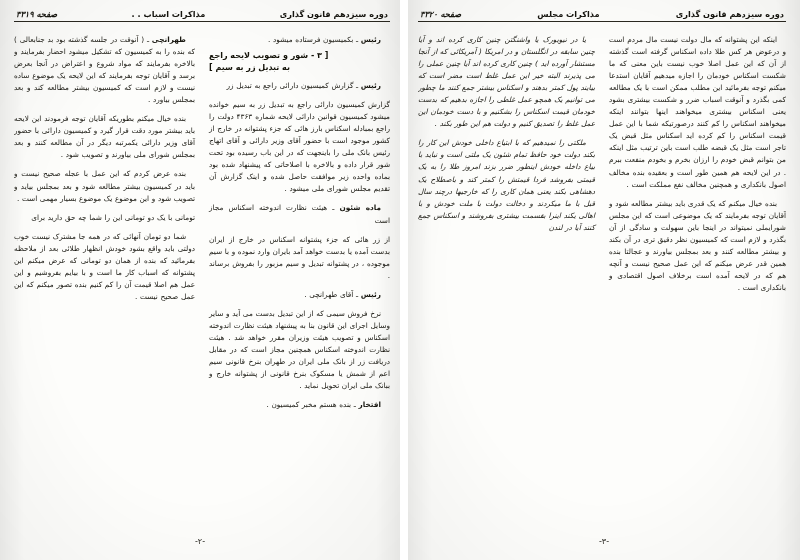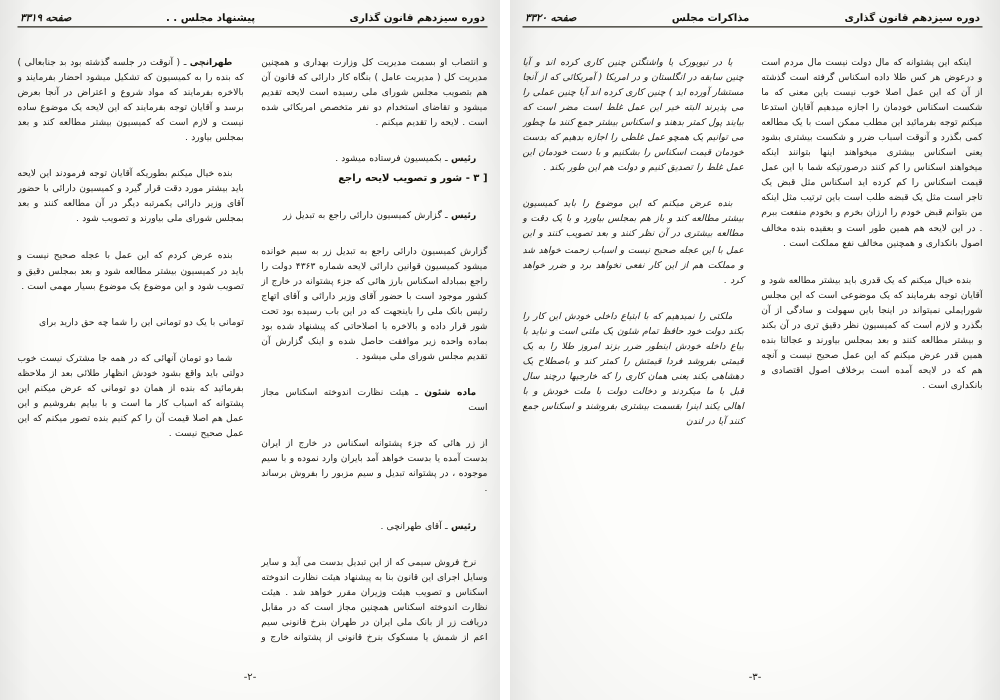--- a/index.html
+++ b/index.html
@@ -65,37 +65,37 @@
     flex:1 1 50%;
     box-sizing:border-box;
     overflow:hidden;
   }
   .left-page .col.col-a{ padding-left:7px; border-left:0; }
   .left-page .col.col-b{ padding-right:7px;font-style:italic; }
   .right-page .col.col-a{ padding-left:7px; }
   .right-page .col.col-b{ padding-right:7px; }
 
   p.para{
-    margin:17px 0 1px 0;
+    margin:7px 0 1px 0;
     font-size:7.3px;
     line-height:12.05px;
     text-align:justify;
     text-justify:inter-word;
     color:#191811;
     text-indent:9px;
     word-spacing:.3px;
   }
   p.para.noind{ text-indent:0; }
   p.para.speech{ text-indent:9px; }
   .spk{ font-weight:700; }
 
   
   .agenda{
     margin:4px 0 3px 0;
-    text-align:right;
+    text-align:left;
     font-size:8px;
     font-weight:700;
     line-height:11.5px;
     color:#141309;
   }
   .agenda .l2{display:block;}
 
   
   .folio{
     position:absolute;
@@ -123,74 +123,74 @@
 
     <div class="cols">
 
       <div class="col col-a">
         <p class="para">اینکه این پشتوانه که مال دولت نیست مال مردم است و درعوض هر کس طلا داده اسکناس گرفته است گذشته از آن که این عمل اصلا خوب نیست باین معنی که ما شکست اسکناس خودمان را اجازه میدهیم آقایان استدعا میکنم توجه بفرمائید این مطلب ممکن است با یک مطالعه کمی بگذرد و آنوقت اسباب ضرر و شکست بیشتری بشود یعنی اسکناس بیشتری میخواهند اینها بتوانند اینکه میخواهند اسکناس را کم کنند درصورتیکه شما با این عمل قیمت اسکناس را کم کرده اید اسکناس مثل قبض یک تاجر است مثل یک قبضه طلب است باین ترتیب مثل اینکه من بتوانم قبض خودم را ارزان بخرم و بخودم منفعت ببرم . در این لایحه هم همین طور است و بعقیده بنده مخالف اصول بانکداری و همچنین مخالف نفع مملکت است .</p>
         <p class="para">بنده خیال میکنم که یک قدری باید بیشتر مطالعه شود و آقایان توجه بفرمایند که یک موضوعی است که این مجلس شورایملی نمیتواند در اینجا باین سهولت و سادگی از آن بگذرد و لازم است که کمیسیون نظر دقیق تری در آن بکند و بیشتر مطالعه کنند و بعد بمجلس بیاورند و عجالتا بنده همین قدر عرض میکنم که این عمل صحیح نیست و آنچه هم که در لایحه آمده است برخلاف اصول اقتصادی و بانکداری است .</p>
       </div>
 
       <div class="col col-b">
         <p class="para">یا در نیویورک یا واشنگتن چنین کاری کرده اند و آیا چنین سابقه در انگلستان و در امریکا ( آمریکائی که از آنجا مستشار آورده اید ) چنین کاری کرده اند آیا چنین عملی را می پذیرند البته خیر این عمل غلط است مضر است که بیایند پول کمتر بدهند و اسکناس بیشتر جمع کنند ما چطور می توانیم یک همچو عمل غلطی را اجازه بدهیم که بدست خودمان قیمت اسکناس را بشکنیم و با دست خودمان این عمل غلط را تصدیق کنیم و دولت هم این طور بکند .</p>
-        <p class="para">بنده عرض میکنم که این موضوع را باید کمیسیون بیشتر مطالعه کند و باز هم بمجلس بیاورد و با یک دقت و مطالعه بیشتری در آن نظر کنند و بعد تصویب کنند و این عمل با این عجله صحیح نیست و اسباب زحمت خواهد شد و مملکت هم از این کار نفعی نخواهد برد و ضرر خواهد کرد .</p>
         <p class="para">ملکتی را نمیدهیم که با ابتیاع داخلی خودش این کار را بکند دولت خود حافظ تمام شئون یک ملتی است و نباید با بیاع داخله خودش اینطور ضرر بزند امروز طلا را به یک قیمتی بفروشد فردا قیمتش را کمتر کند و باصطلاح یک دهشاهی بکند یعنی همان کاری را که خارجیها درچند سال قبل با ما میکردند و دخالت دولت با ملت خودش و با اهالی یکند اینرا بقسمت بیشتری بفروشند و اسکناس جمع کنند آیا در لندن</p>
       </div>
 
     </div>
 
     <div class="folio">-۳-</div>
   </div>
 
   <div class="gutter"></div>
 
   <div class="page right-page">
     <div class="grain"></div>
 
     <div class="runhead">
       <span class="rh-right">دوره سیزدهم قانون گذاری</span>
-      <span class="rh-center">پیشنهاد مجلس . .</span>
+      <span class="rh-center">مذاکرات اسباب . .</span>
       <span class="rh-left">صفحه ۳۳۱۹</span>
     </div>
     <div class="rule"></div>
 
     <div class="cols">
 
       <div class="col col-a">
 
-        <p class="para noind">و انتصاب او بسمت مدیریت کل وزارت بهداری و همچنین مدیریت کل ( مدیریت عامل ) بنگاه کار دارائی که قانون آن هم بتصویب مجلس شورای ملی رسیده است لایحه تقدیم میشود و تقاضای استخدام دو نفر متخصص امریکائی شده است . لایحه را تقدیم میکنم .</p>
 
         <p class="para speech"><span class="spk">رئیس</span><span> ـ </span><span>بکمیسیون فرستاده میشود .</span></p>
 
         <div class="agenda">
           <span class="l1">[ ۳ - شور و تصویب لایحه راجع</span>
+          <span class="l2">به تبدیل زر به سیم ]</span>
         </div>
 
         <p class="para speech"><span class="spk">رئیس</span><span> ـ </span><span>گزارش کمیسیون دارائی راجع به تبدیل زر</span></p>
 
         <p class="para noind">گزارش کمیسیون دارائی راجع به تبدیل زر به سیم خوانده میشود کمیسیون قوانین دارائی لایحه شماره ۴۳۶۳ دولت را راجع بمبادله اسکناس بارز هائی که جزء پشتوانه در خارج از کشور موجود است با حضور آقای وزیر دارائی و آقای اتهاج رئیس بانک ملی را باینجهت که در این باب رسیده بود تحت شور قرار داده و بالاخره با اصلاحاتی که پیشنهاد شده بود بماده واحده زیر موافقت حاصل شده و اینک گزارش آن تقدیم مجلس شورای ملی میشود .</p>
 
         <p class="para speech"><span class="spk">ماده شئون</span><span> ـ </span><span>هیئت نظارت اندوخته اسکناس مجاز است</span></p>
 
         <p class="para noind">از زر هائی که جزء پشتوانه اسکناس در خارج از ایران بدست آمده یا بدست خواهد آمد بایران وارد نموده و با سیم موجوده ، در پشتوانه تبدیل و سیم مزبور را بفروش برساند .</p>
 
         <p class="para speech"><span class="spk">رئیس</span><span> ـ </span><span>آقای طهرانچی .</span></p>
 
         <p class="para">نرخ فروش سیمی که از این تبدیل بدست می آید و سایر وسایل اجرای این قانون بنا به پیشنهاد هیئت نظارت اندوخته اسکناس و تصویب هیئت وزیران مقرر خواهد شد . هیئت نظارت اندوخته اسکناس همچنین مجاز است که در مقابل دریافت زر از بانک ملی ایران در طهران بنرخ قانونی سیم اعم از شمش یا مسکوک بنرخ قانونی از پشتوانه خارج و ببانک ملی ایران تحویل نماید .</p>
 
 
+        <p class="para speech"><span class="spk">افتخار</span><span> ـ </span><span>بنده هستم مخبر کمیسیون .</span></p>
       </div>
 
       <div class="col col-b">
 
         <p class="para speech"><span class="spk">طهرانچی</span><span> ـ </span><span>( آنوقت در جلسه گذشته بود بد جنابعالی ) که بنده را به کمیسیون که تشکیل میشود احضار بفرمایند و بالاخره بفرمایند که مواد شروع و اعتراض در آنجا بعرض برسد و آقایان توجه بفرمایند که این لایحه یک موضوع ساده نیست و لازم است که کمیسیون بیشتر مطالعه کند و بعد بمجلس بیاورد .</span></p>
 
         <p class="para">بنده خیال میکنم بطوریکه آقایان توجه فرمودند این لایحه باید بیشتر مورد دقت قرار گیرد و کمیسیون دارائی با حضور آقای وزیر دارائی یکمرتبه دیگر در آن مطالعه کنند و بعد بمجلس شورای ملی بیاورند و تصویب شود .</p>
-        <p class="para">بنده عرض کردم که این عمل با عجله صحیح نیست و باید در کمیسیون بیشتر مطالعه شود و بعد بمجلس دقیق و تصویب شود و این موضوع یک موضوع بسیار مهمی است .</p>
+        <p class="para">بنده عرض کردم که این عمل با عجله صحیح نیست و باید در کمیسیون بیشتر مطالعه شود و بعد بمجلس بیاید و تصویب شود و این موضوع یک موضوع بسیار مهمی است .</p>
         <p class="para noind">تومانی با یک دو تومانی این را شما چه حق دارید برای</p>
         <p class="para">شما دو تومان آنهائی که در همه جا مشترک نیست خوب دولتی باید واقع بشود خودش انظهار طلائی بعد از ملاحظه بفرمائید که بنده از همان دو تومانی که عرض میکنم این پشتوانه که اسباب کار ما است و با بیایم بفروشیم و این عمل هم اصلا قیمت آن را کم کنیم بنده تصور میکنم که این عمل صحیح نیست .</p>
       </div>
 
     </div>
 
     <div class="folio">-۲-</div>
   </div>
 
 </div>

